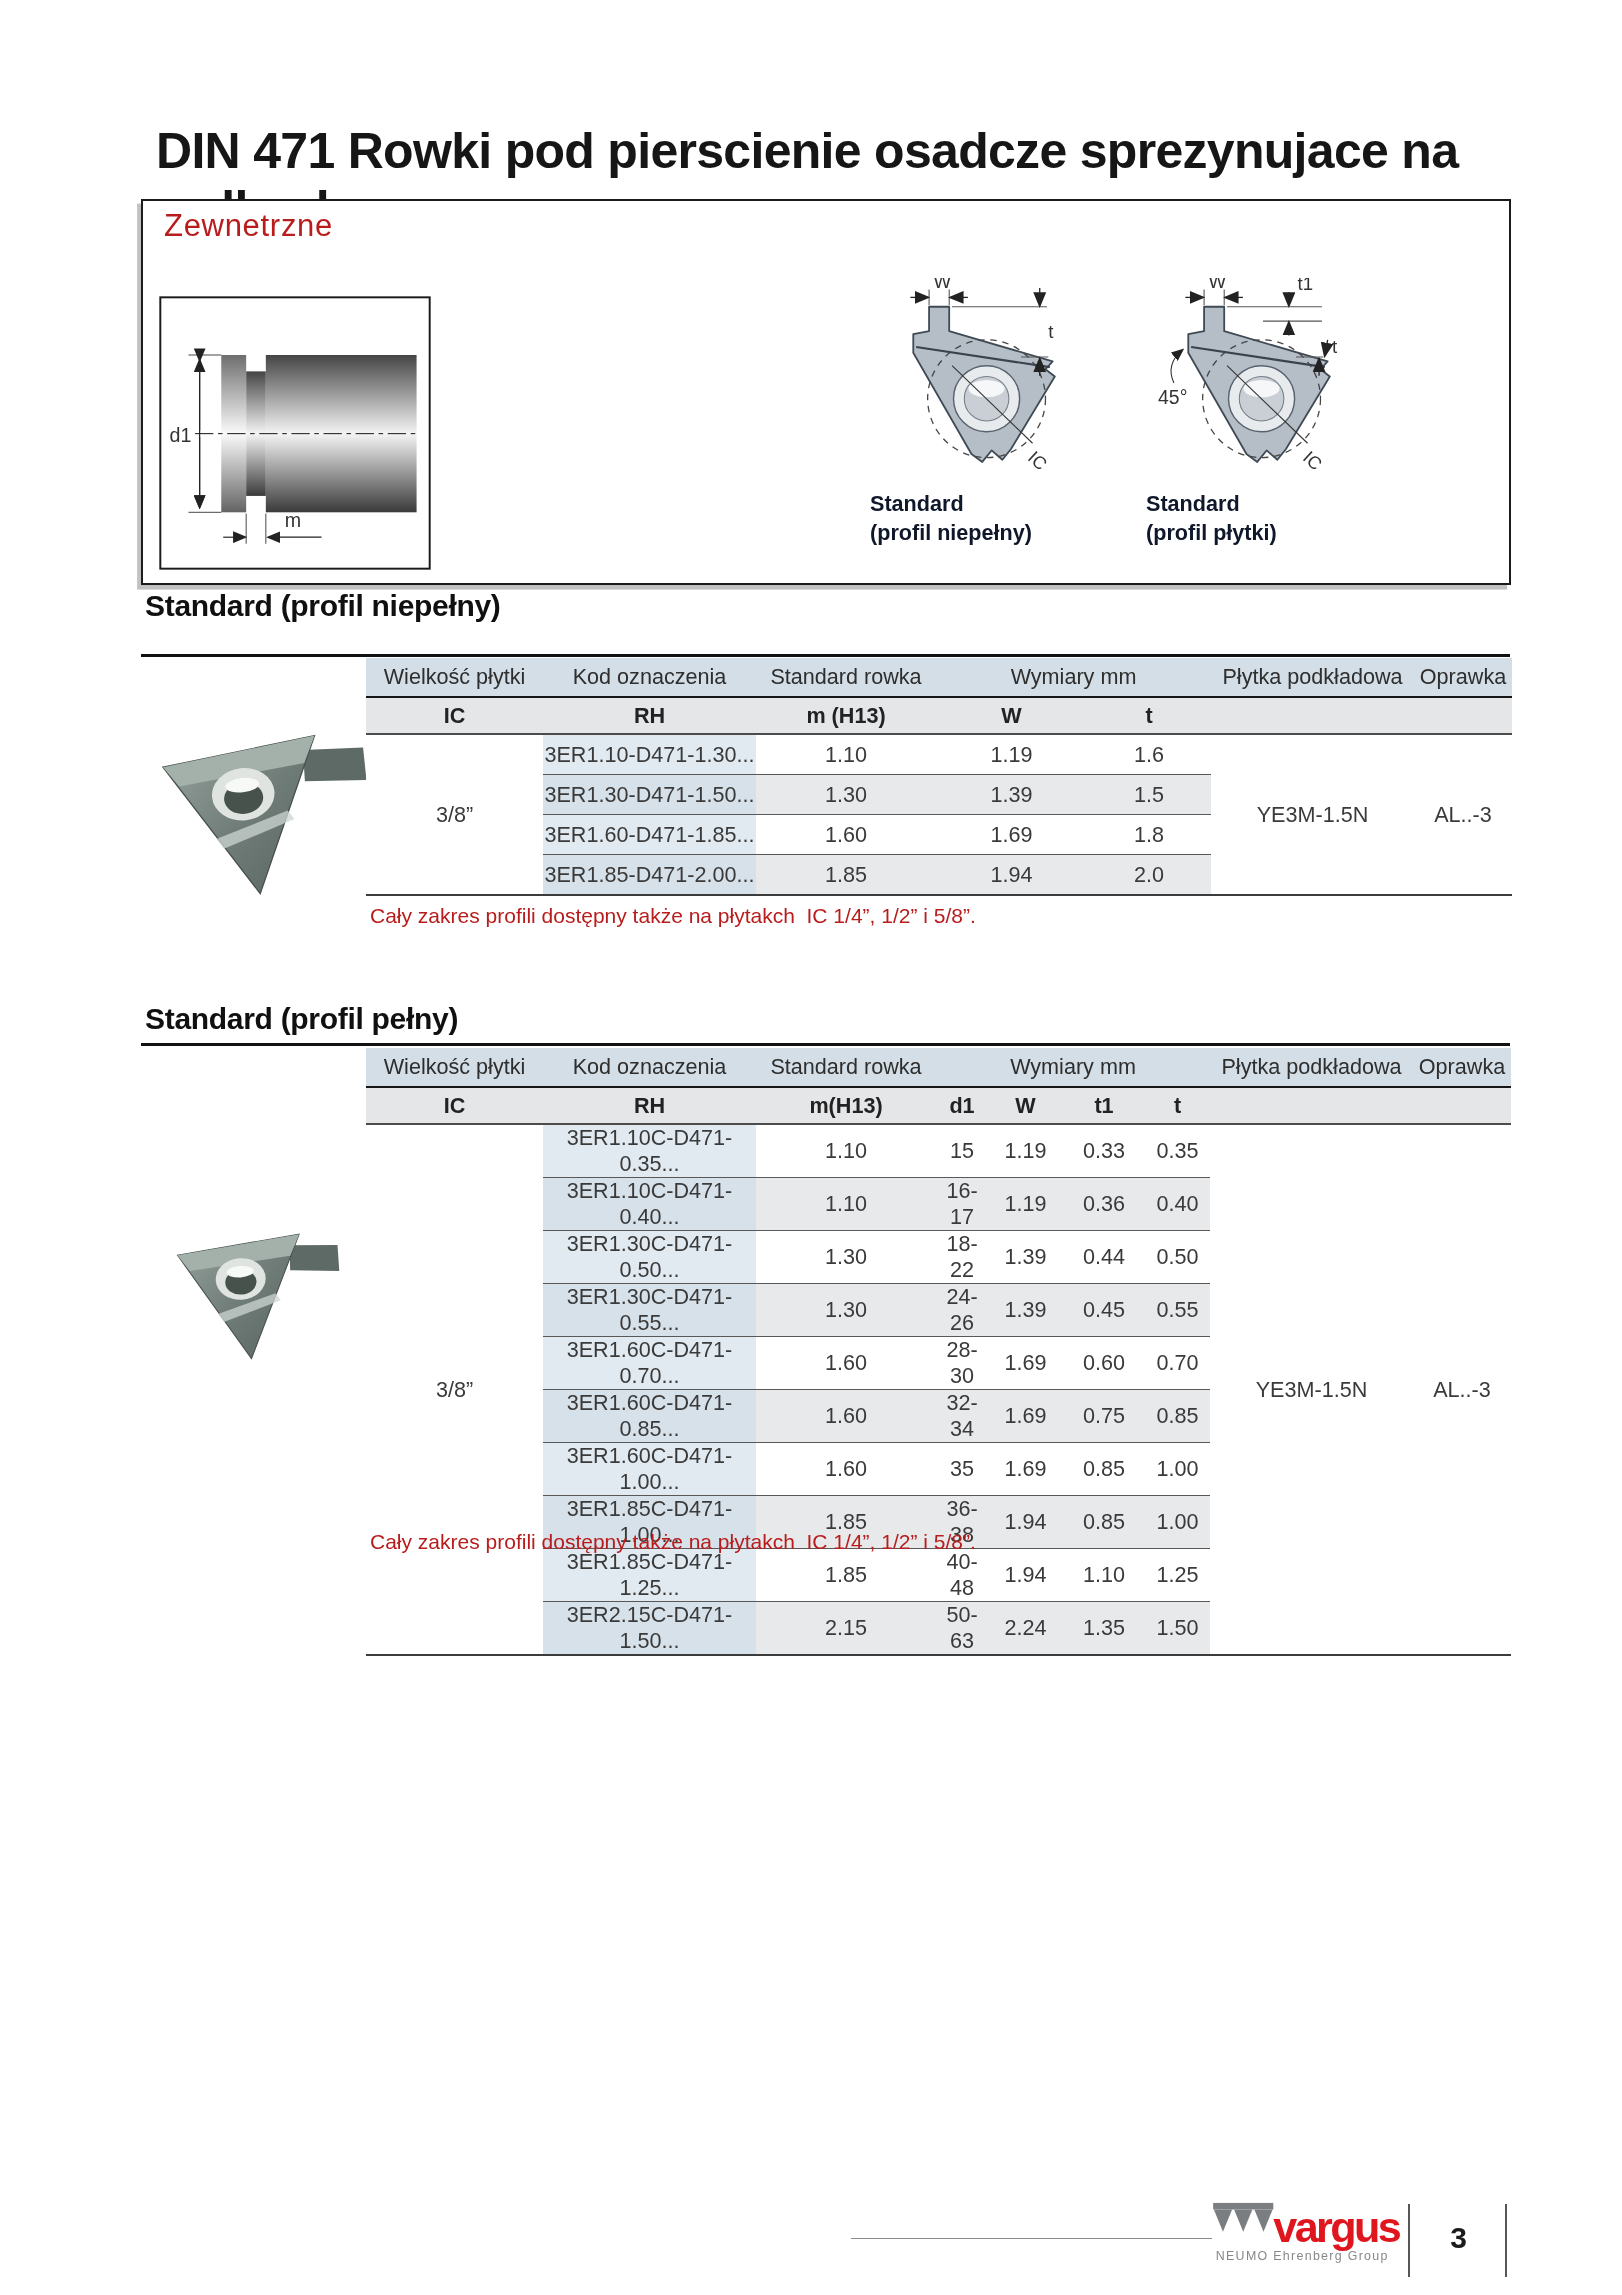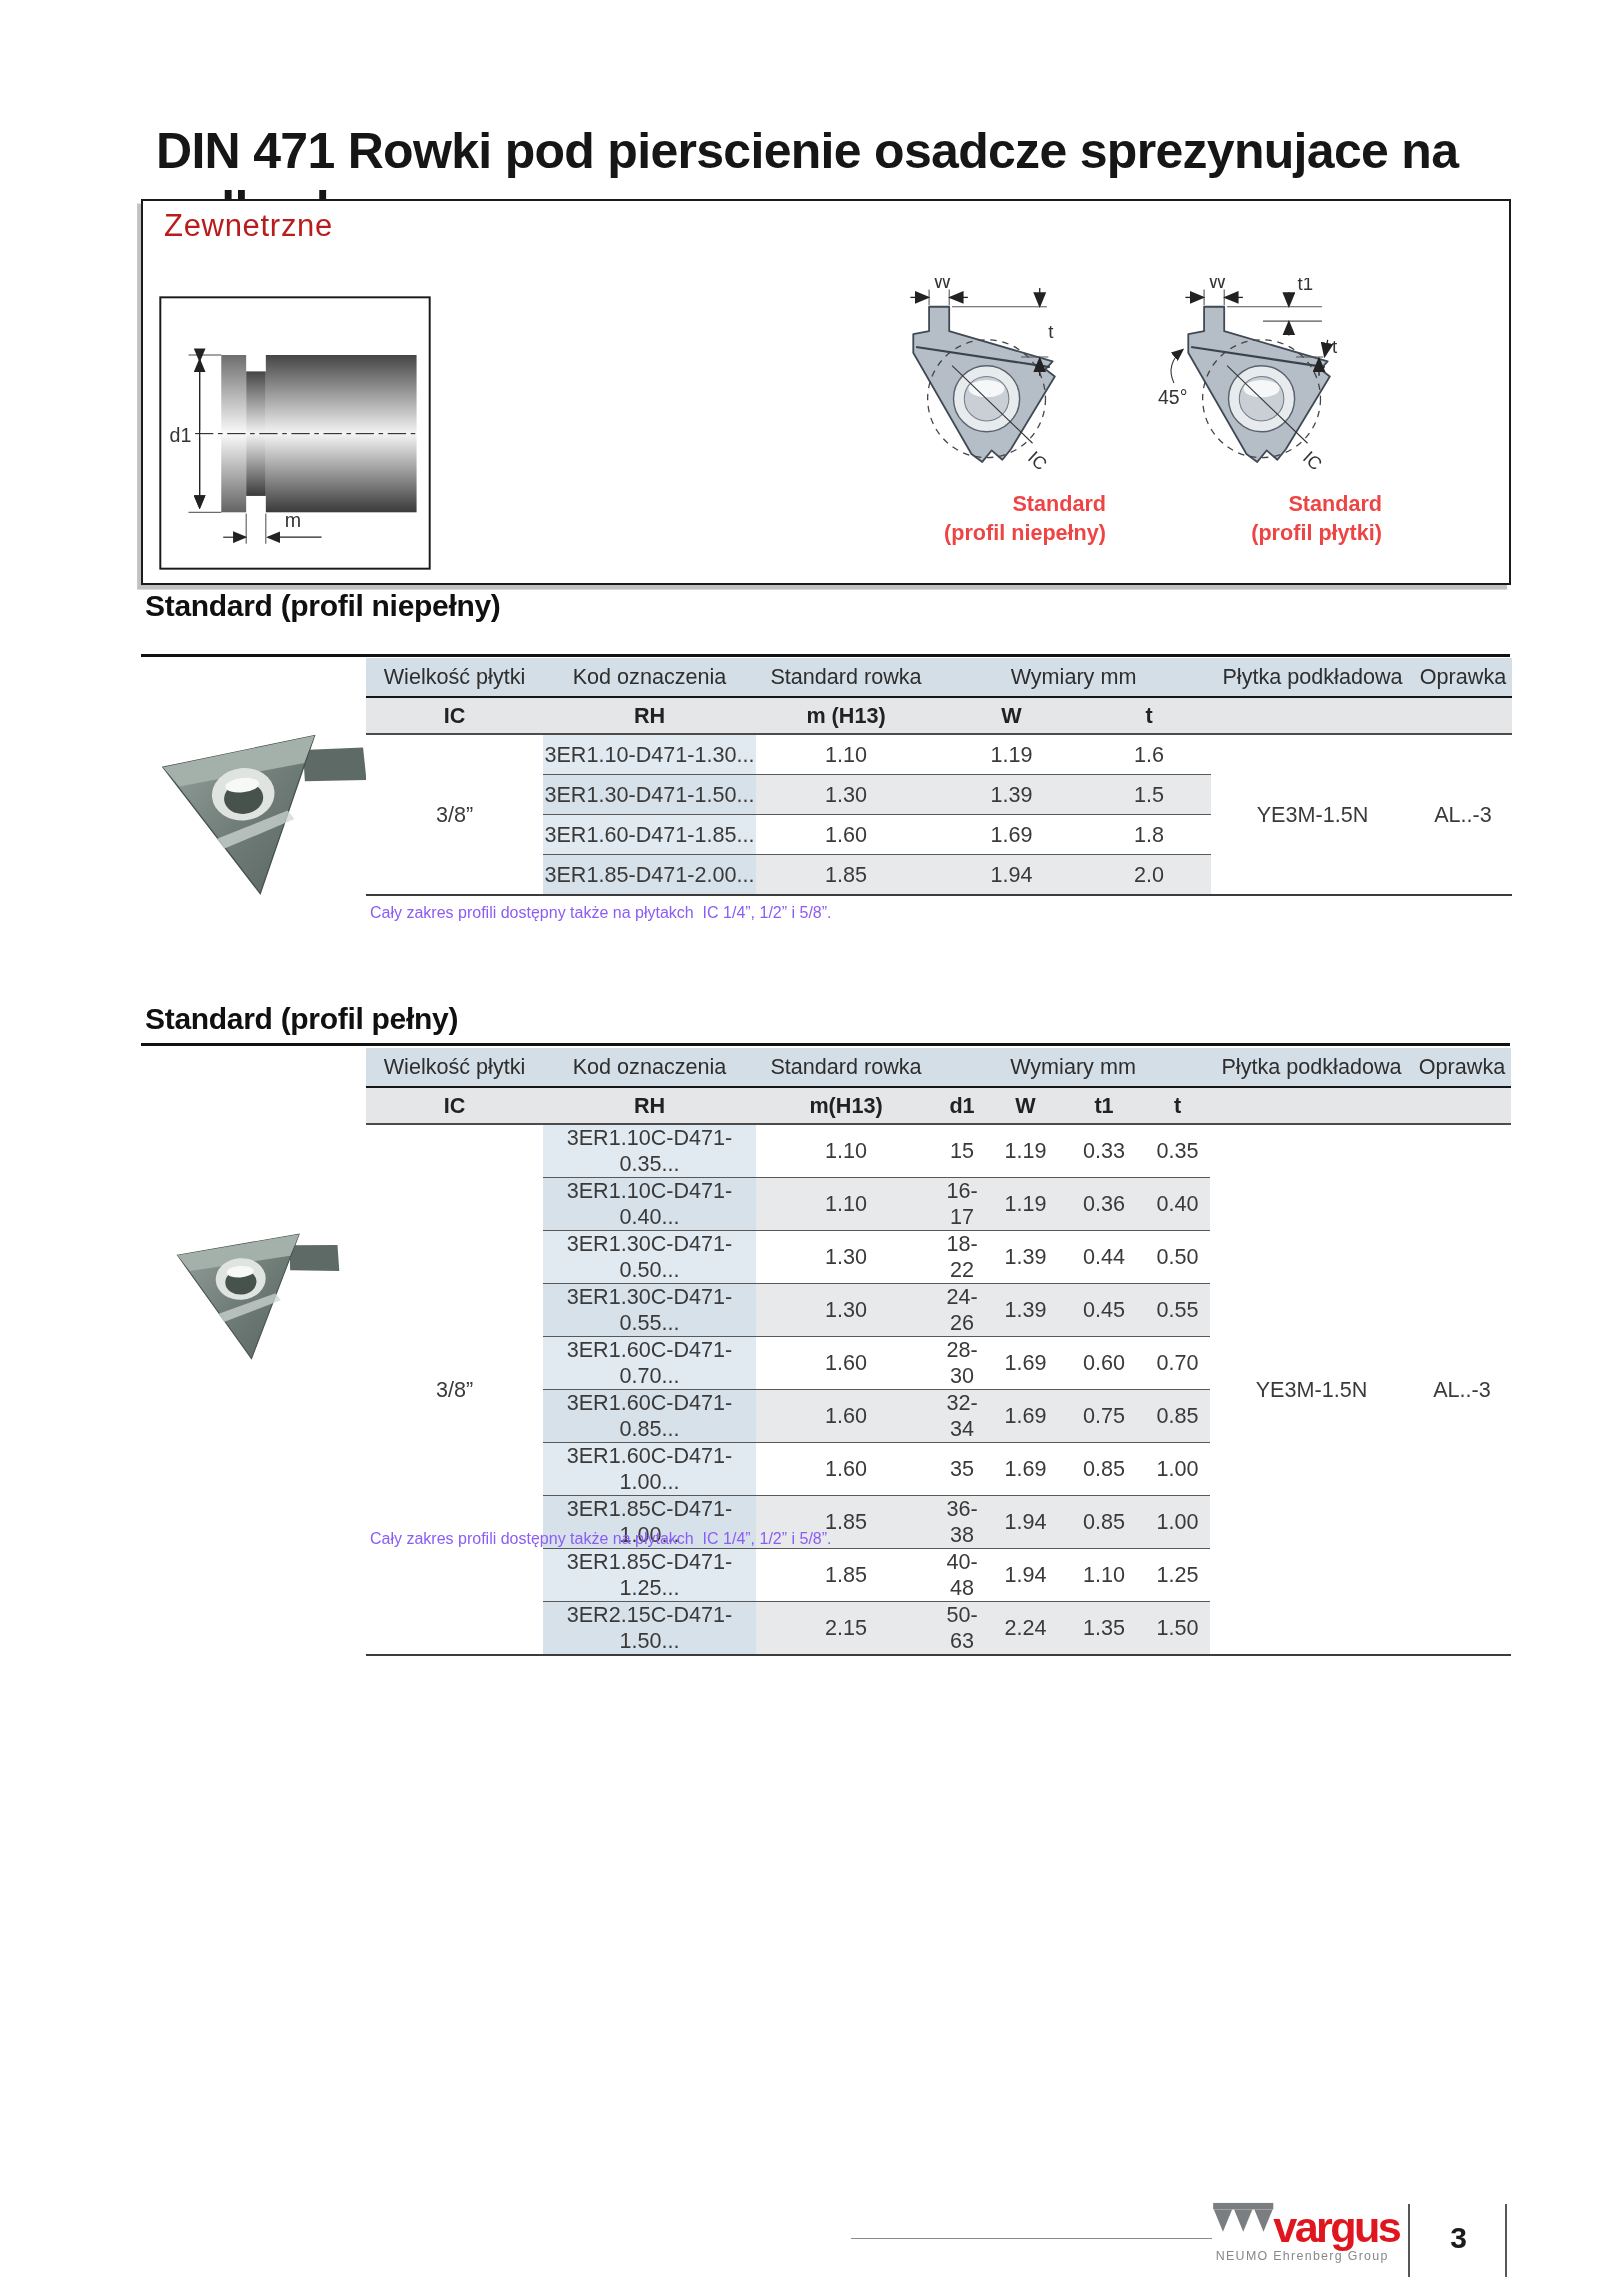--- a/index.html
+++ b/index.html
@@ -6,37 +6,37 @@
   .pg{position:relative;width:1623px;height:2295px;background:#fff;overflow:hidden;
       font-family:"Liberation Sans",sans-serif;color:#333}
   .abs{position:absolute}
 
   .title{left:156px;top:122px;font-size:50px;font-weight:bold;color:#161616;letter-spacing:-0.7px}
 
   .obox{left:141px;top:199px;width:1366px;height:382px;border:2.6px solid #1b1b1b;background:#fff;
         box-shadow:-3.9px 4.6px 0 #c2c2c2}
   .oboxlabel{left:164px;top:208px;font-size:31px;color:#b91c1c;letter-spacing:0.7px}
 
-  .cap{width:236px;text-align:right;font-size:21.6px;font-weight:bold;color:#ef4444;line-height:29px}
+  .cap{width:236px;text-align:left;font-size:21.6px;font-weight:bold;color:#0f172a;line-height:29px}
 
   .h2d{font-size:30px;font-weight:bold;color:#101010;letter-spacing:-0.3px}
   .rule{height:3.3px;background:#111}
 
   table.cat{border-collapse:collapse;table-layout:fixed;width:1145px;font-size:21.6px;color:#3a3a3a;
             border-bottom:2px solid #3c3c3c}
   table.cat td,table.cat th{padding:0;margin:0;text-align:center;vertical-align:middle;font-weight:normal;overflow:hidden}
   tr.h1 th{background:#d3dee6;height:38px;color:#2e2e2e;border-bottom:2.6px solid #161616}
   tr.h2 th{background:#e5e6e8;height:35px;color:#222;font-weight:bold;border-bottom:2px solid #4c4c4c}
   tr.dr td{height:39px;background:#fff}
   tr.dr td.code{background:#e1eaf1}
   tr.dr.alt td{background:#e7e9ea}
   tr.dr.alt td.code{background:#d7e1e9}
   tr.dr td.mg{background:#fff}
   tr.dr + tr.dr td{border-top:1.3px solid #585858}
-  .note{font-size:16px;color:#8b5cf6;white-space:pre-wrap}
+  .note{font-size:21px;color:#b91c1c;white-space:pre-wrap}
 
   .fline{height:1.3px;background:#8a8a8a}
   .fbar{width:2px;height:73px;background:#565656}
   .fnum{font-size:30px;font-weight:bold;color:#1c1c1c;width:79px;text-align:center}
 
   svg text{font-family:"Liberation Sans",sans-serif}
 </style>
 </head>
 <body>
 

